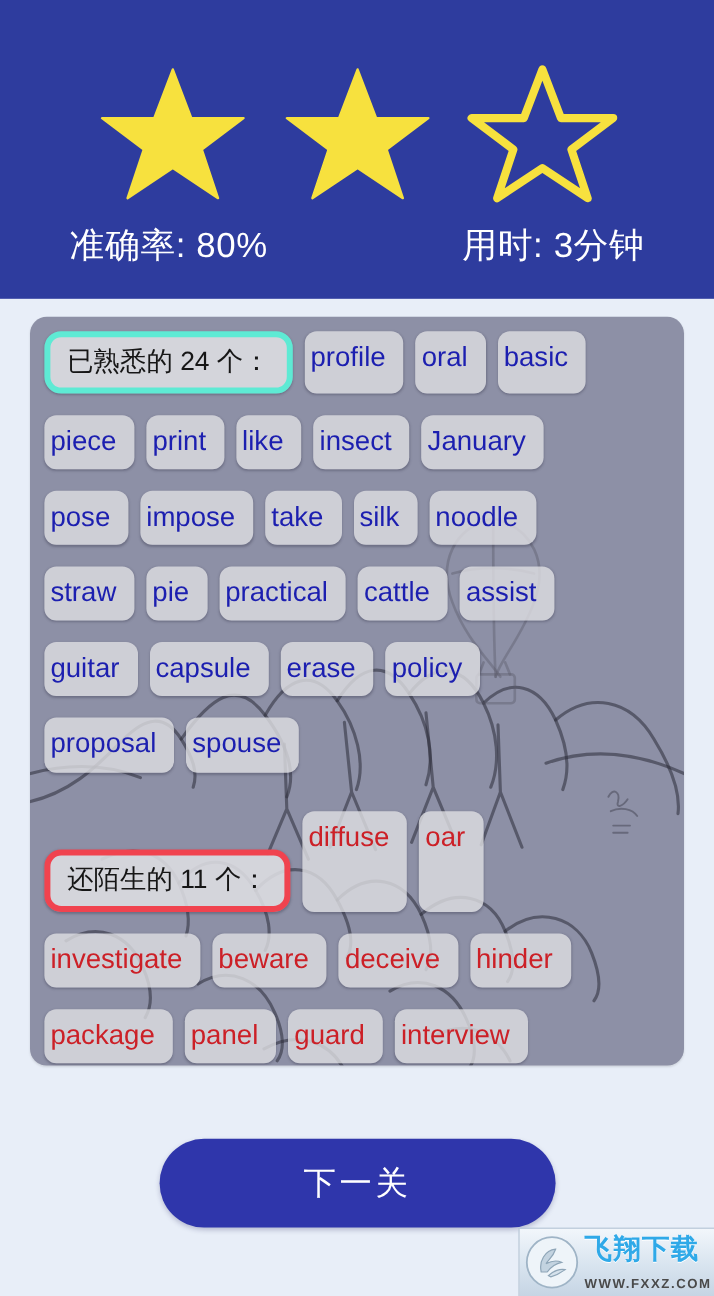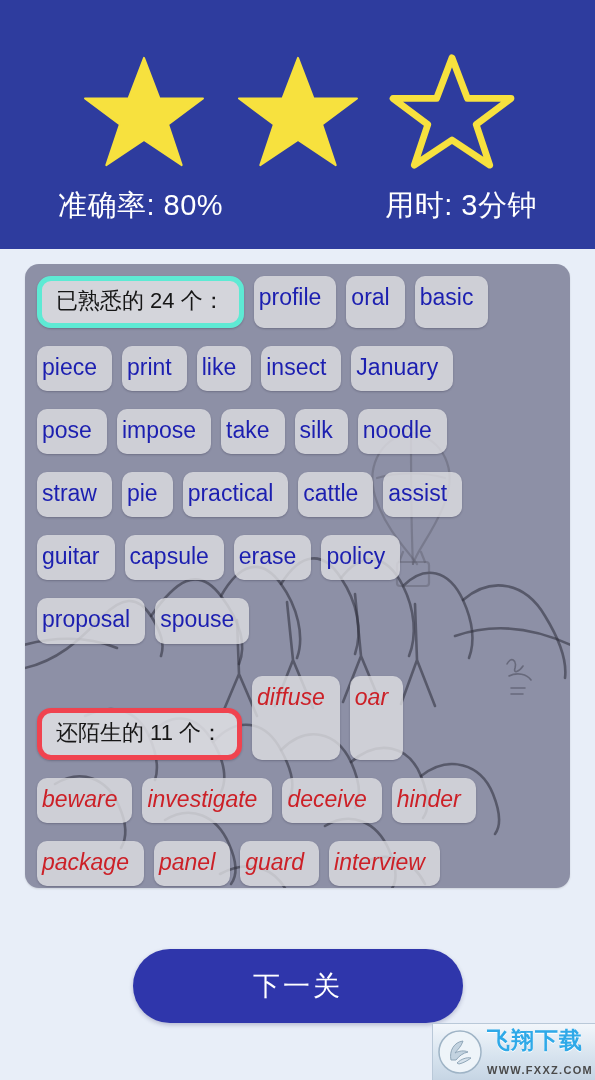--- a/index.html
+++ b/index.html
@@ -100,21 +100,21 @@
     border-radius: 10px;
     padding: 8px 15px 10px 5px;
     font-size: 23px;
     line-height: 1.18;
     color: #1c1fb0;
     white-space: nowrap;
     box-shadow: 0 1px 2px rgba(40,40,60,0.30);
     position: relative;
   }
 
-  .chip.unknown { color: #cc2027; font-style: italic; }
+  .chip.unknown { color: #cc2027; }
 
   .chip.label-chip {
     color: #161616;
     font-size: 22px;
     padding: 7px 14px 9px 14px;
     border-radius: 14px;
     background: rgba(222,222,226,0.88);
   }
 
   .chip.label-known   { border: 5px solid #5eead4; }
@@ -281,22 +281,22 @@
       <div class="chip">erase</div>
       <div class="chip">policy</div>
       <div class="row-break"></div>
       <div class="chip">proposal</div>
       <div class="chip">spouse</div>
       <div class="gap-known-unknown"></div>
       <div class="chip label-chip label-unknown">还陌生的 11 个：</div>
       <div class="chip unknown">diffuse</div>
       <div class="chip unknown">oar</div>
       <div class="row-break"></div>
+      <div class="chip unknown">investigate</div>
       <div class="chip unknown">beware</div>
-      <div class="chip unknown">investigate</div>
       <div class="chip unknown">deceive</div>
       <div class="chip unknown">hinder</div>
       <div class="row-break"></div>
       <div class="chip unknown">package</div>
       <div class="chip unknown">panel</div>
       <div class="chip unknown">guard</div>
       <div class="chip unknown">interview</div>
     </div>
 
 </div>

